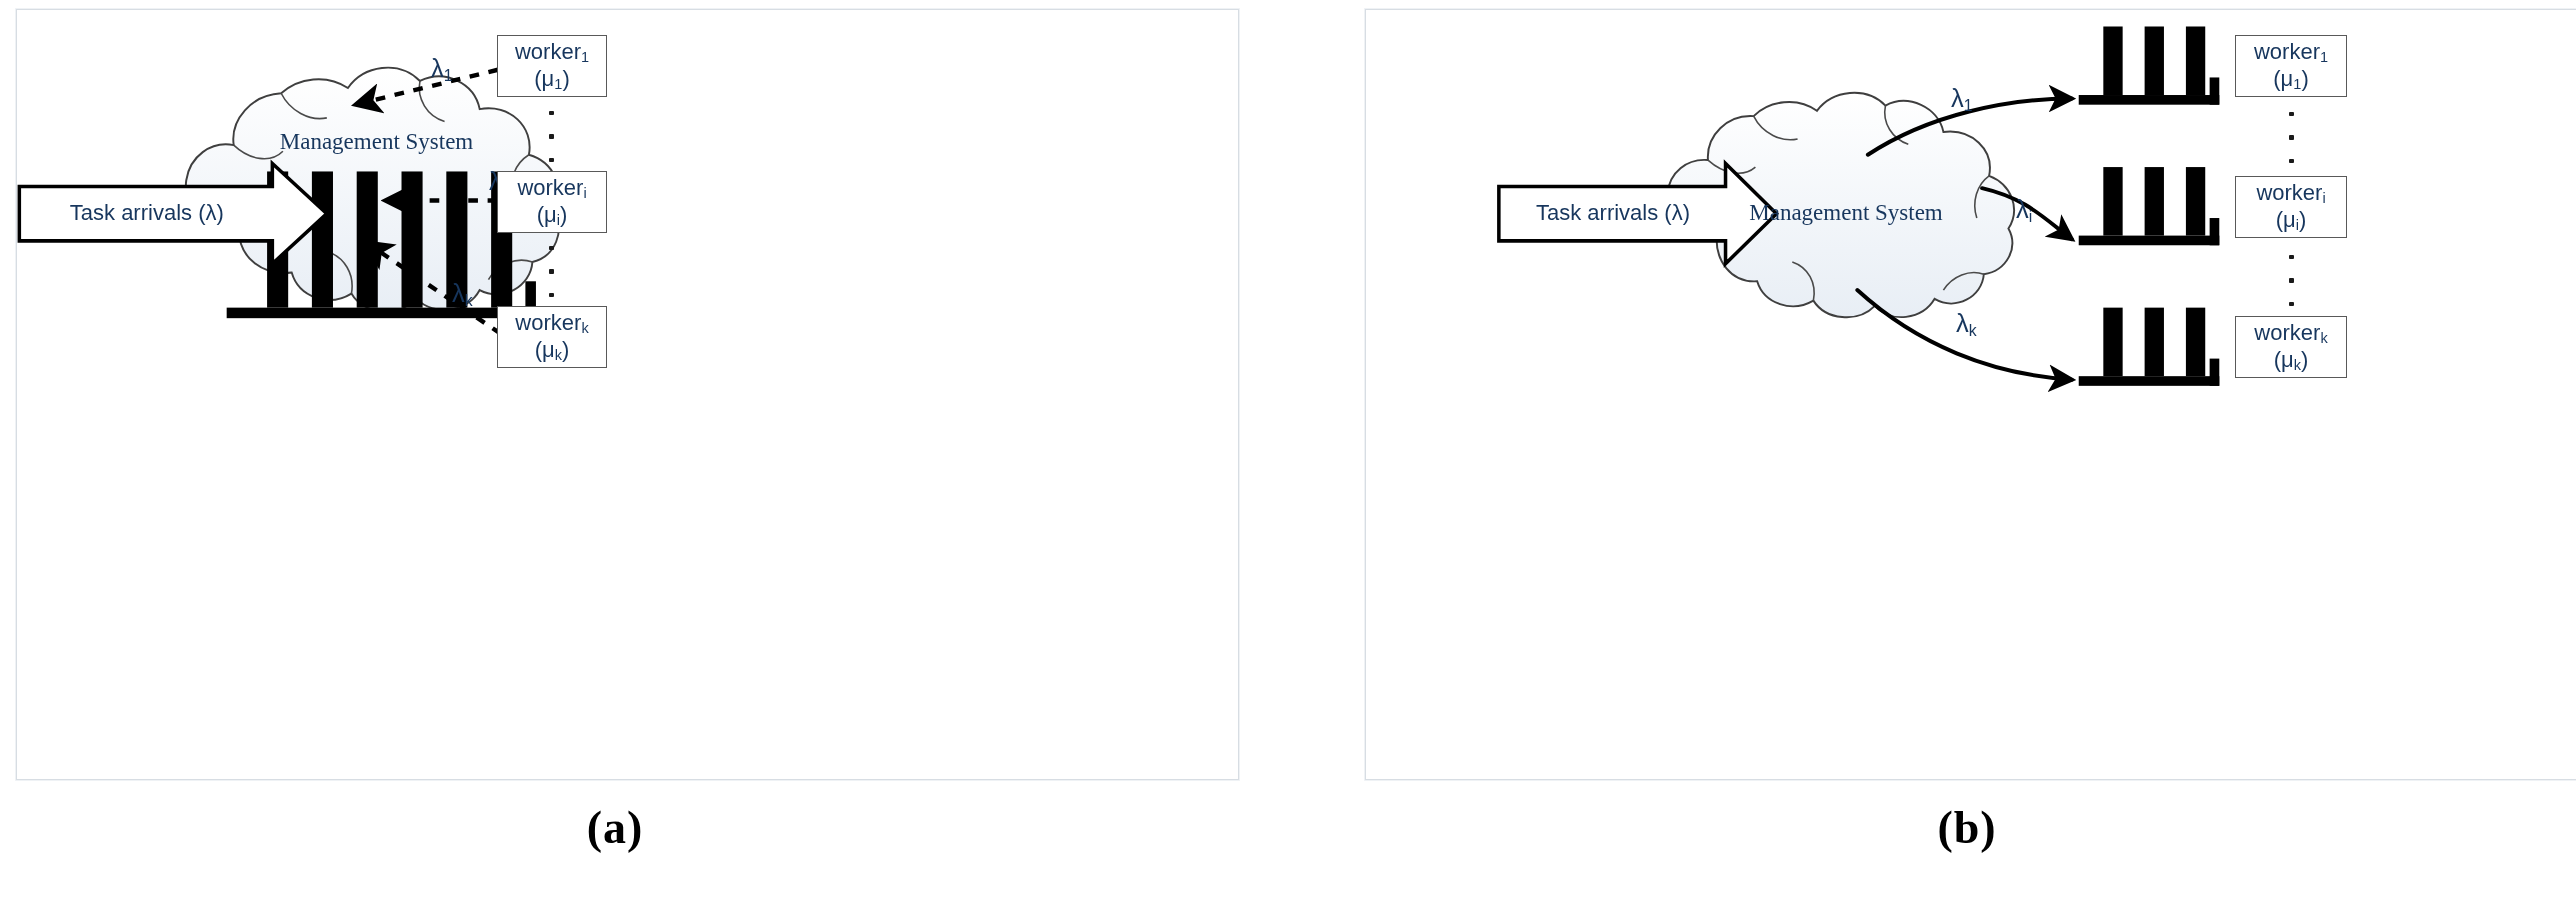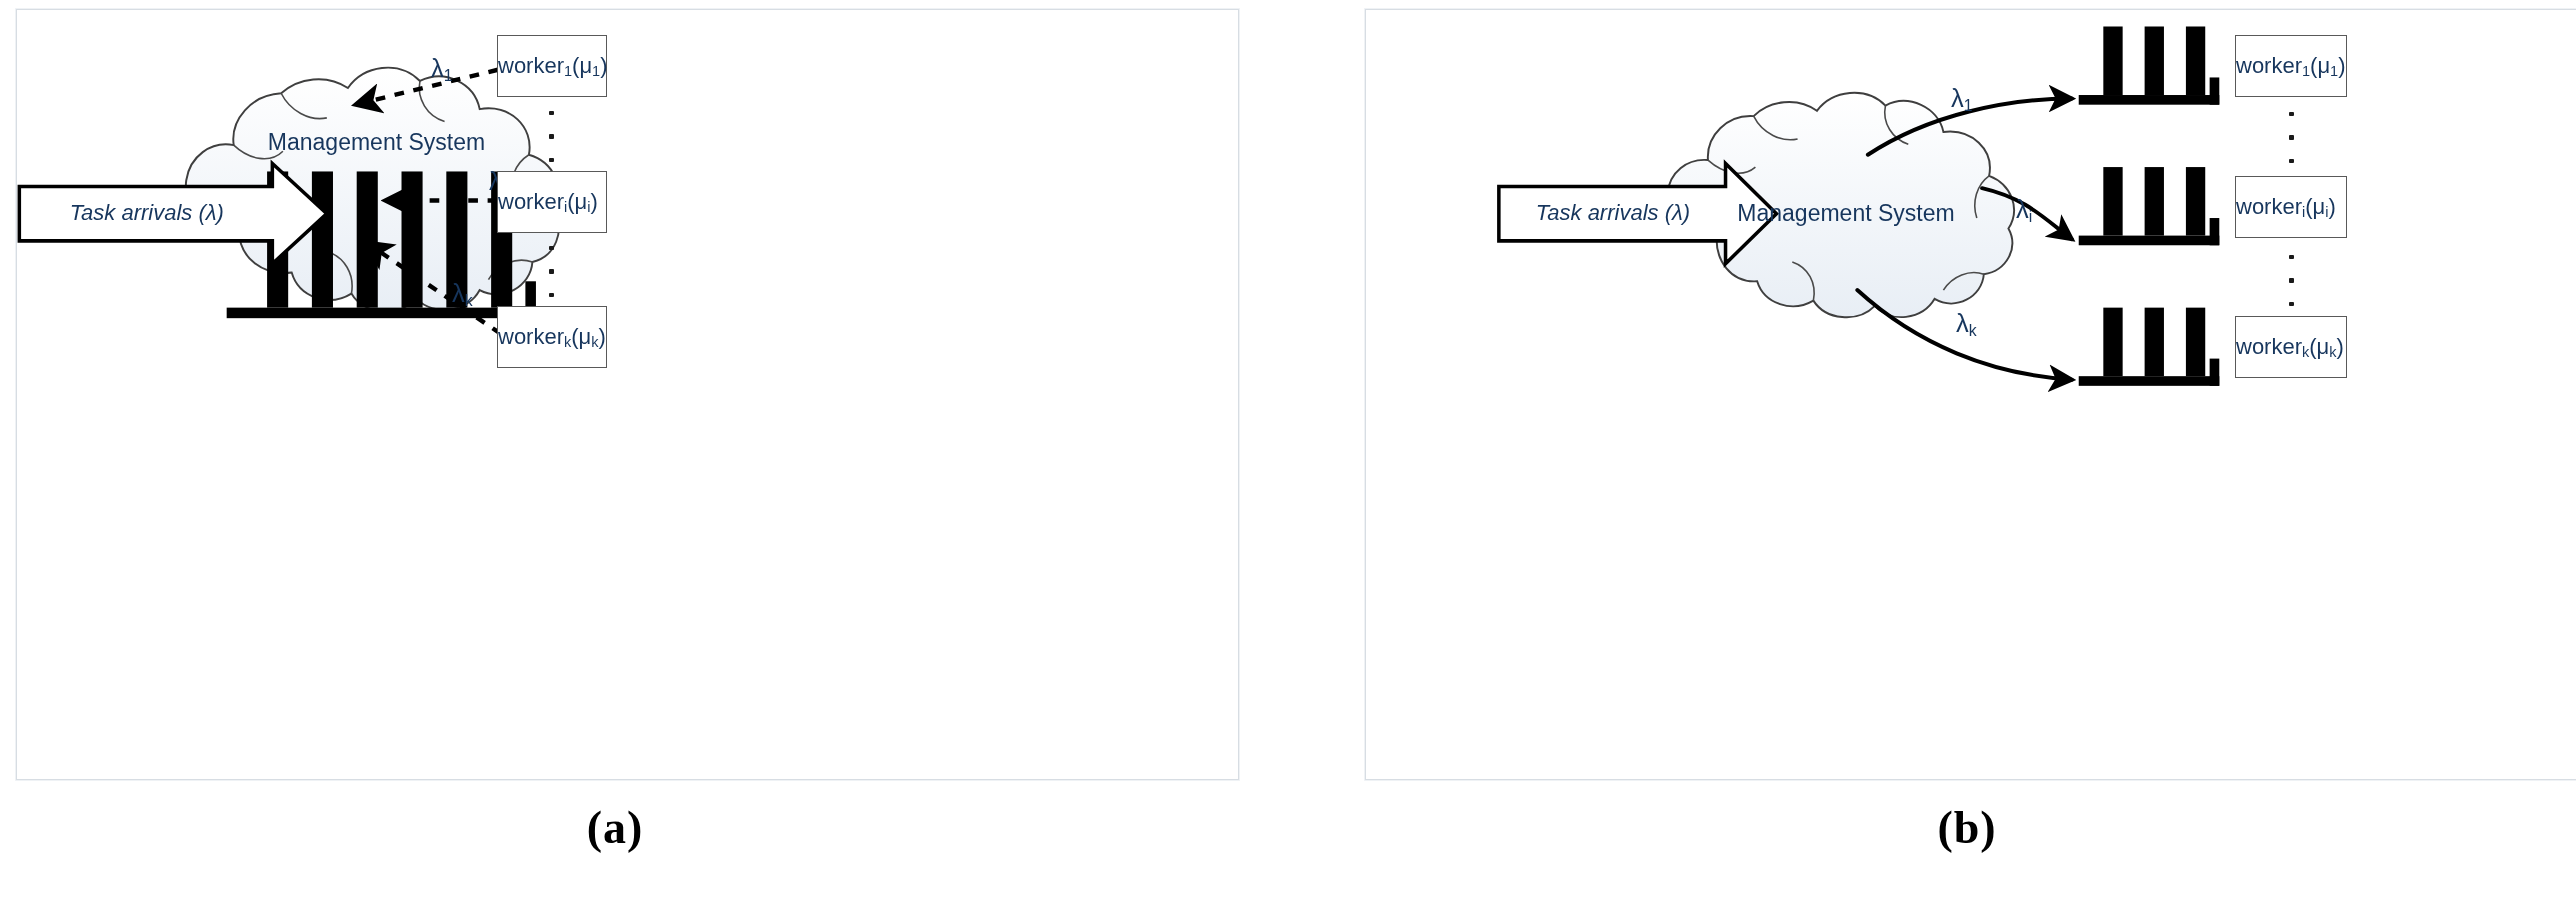--- a/index.html
+++ b/index.html
@@ -71,41 +71,40 @@
     pointer-events: none;
   }
 
   
   .worker-box {
     position: absolute;
     box-sizing: border-box;
     background: #ffffff;
     border: 1.8px solid #595959;
     display: flex;
-    flex-direction: row;
+    flex-direction: column;
     align-items: center;
-    justify-content: flex-start;
+    justify-content: center;
     color: #17365d;
     font-size: 22px;
     line-height: 1.22;
   }
   .worker-box .w-line {
     white-space: nowrap;
   }
   .worker-box sub {
     font-size: 0.66em;
     vertical-align: baseline;
     position: relative;
     bottom: -0.22em;
   }
 
   
   .task-arrow {
     position: absolute;
-    font-style: italic;
   }
   .task-arrow .ta-label {
     position: absolute;
     left: 0;
     top: 0;
     width: 228px;
     height: 100%;
     display: flex;
     align-items: center;
     justify-content: center;
@@ -144,20 +143,21 @@
     background: #1a1a1a;
     border-radius: 0.9px;
   }
 
   
   .cloud-text {
     position: absolute;
     color: #17365d;
     font-size: 23px;
     white-space: nowrap;
+    font-family: Liberation Serif, serif;
   }
 </style>
 </head>
 <body>
 
 <div class="figure-root">
 
   <div class="panel-wrap panel-a">
     <div class="panel-box"></div>
 

